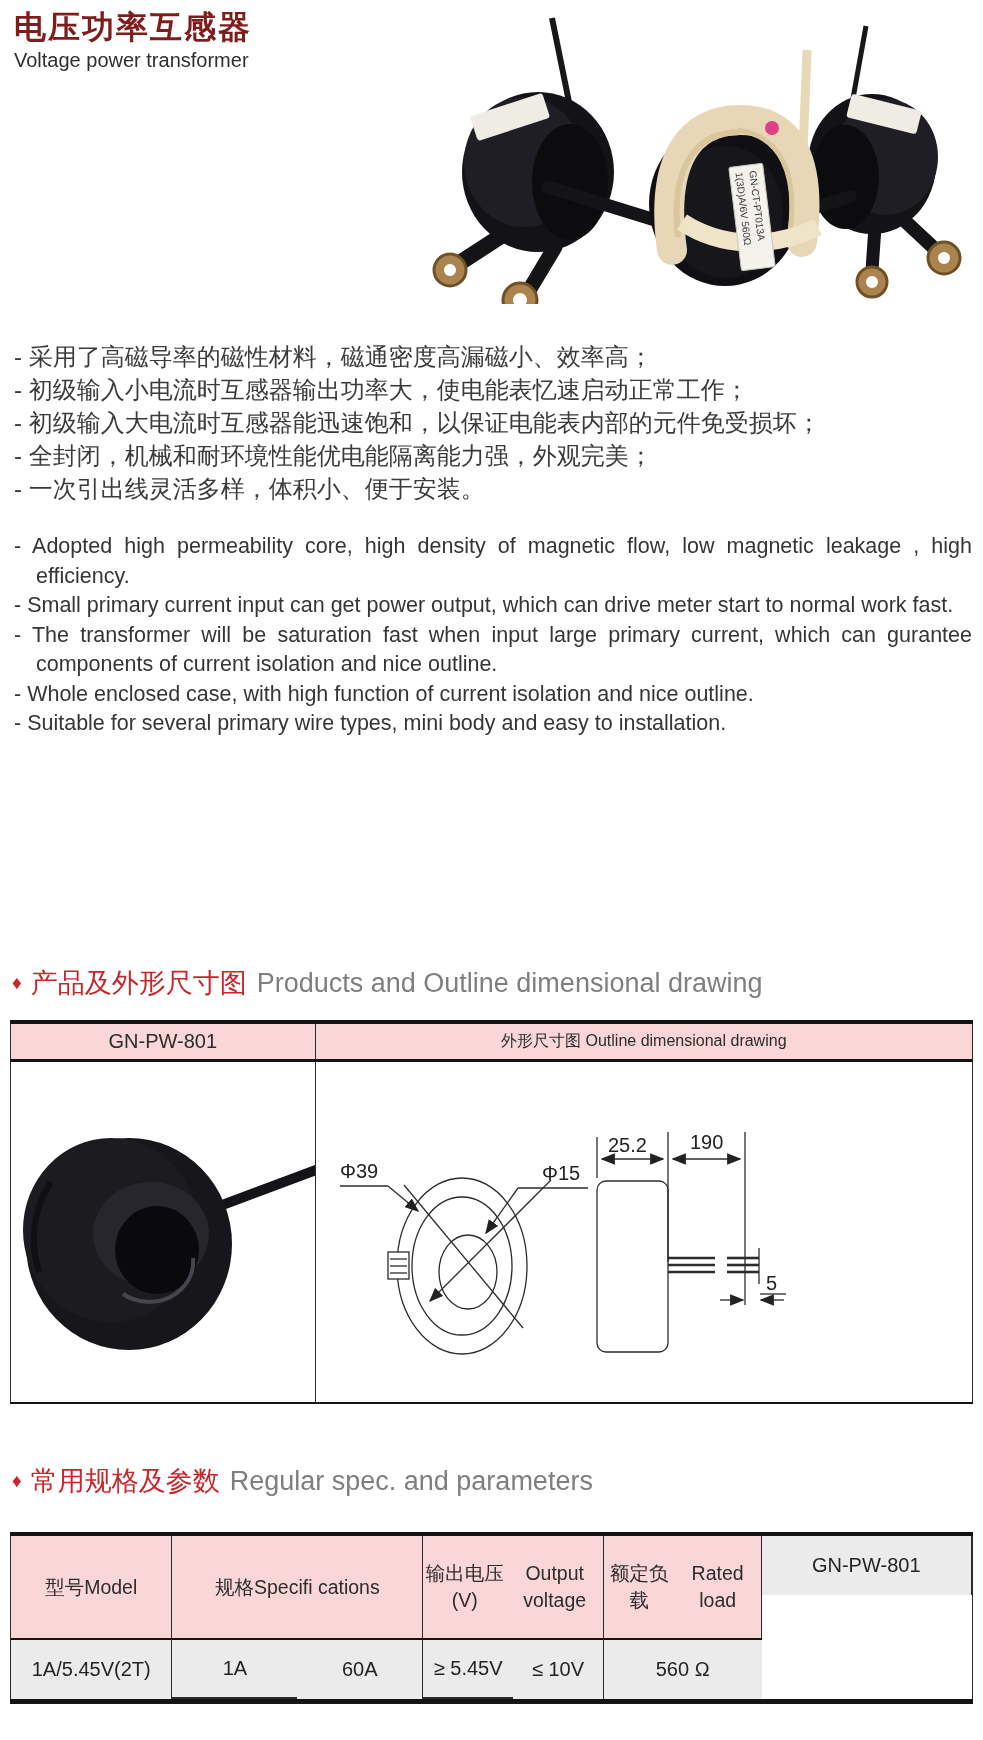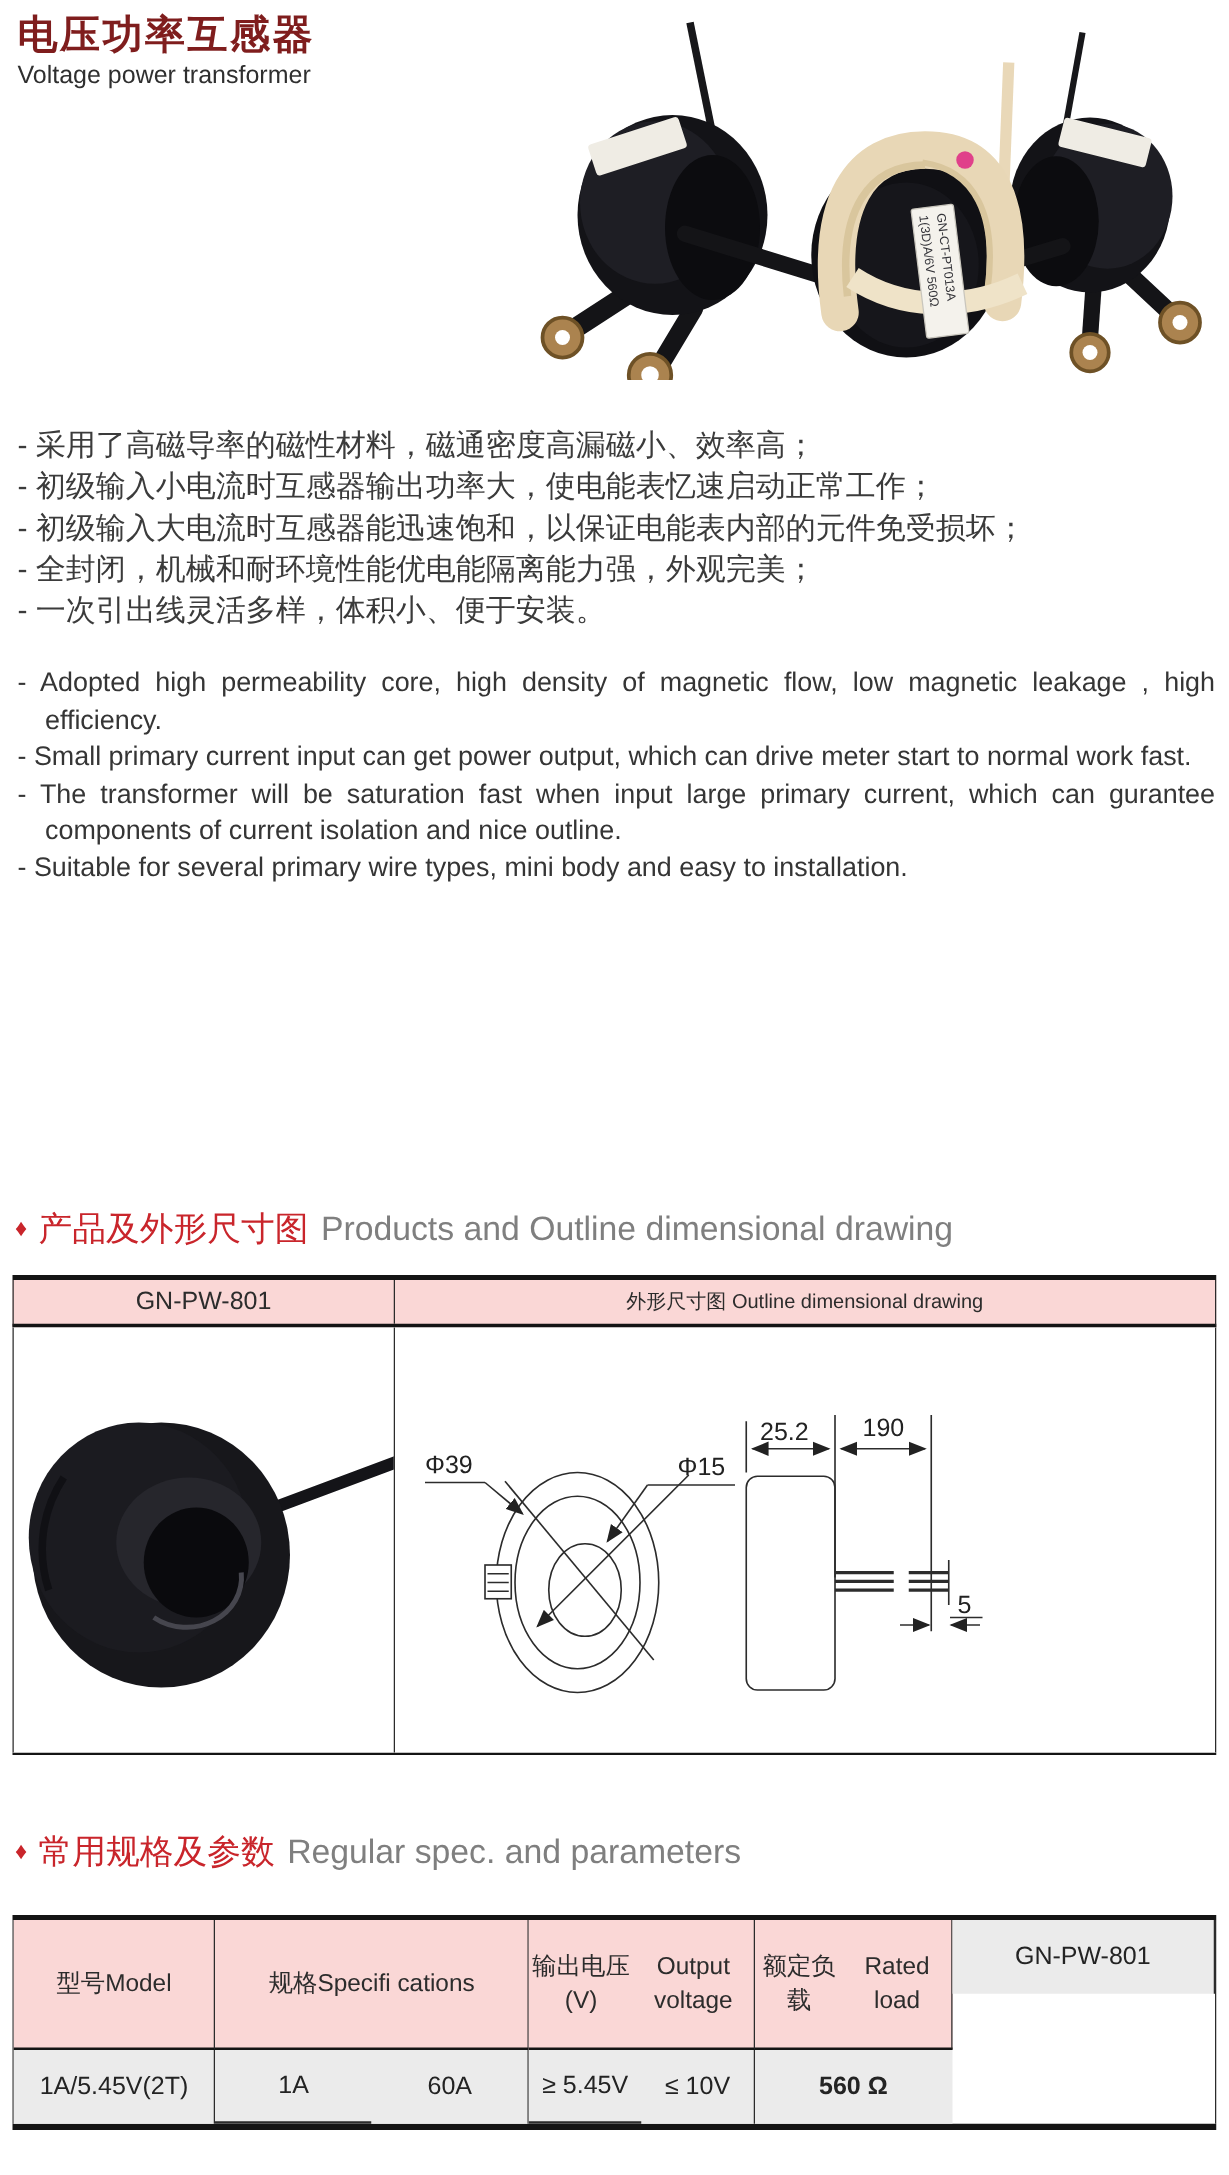--- a/index.html
+++ b/index.html
@@ -42,21 +42,21 @@
   .ot-body .cell-drawing { flex:1; position:relative; overflow:hidden; }
 
   
   .spec-table { position:absolute; left:10px; top:1532px; width:963px;
     border-top:4px solid #141414; border-bottom:5px solid #141414; }
   .spec-grid { display:grid; grid-template-columns:16.8% 26.1% 18.8% 16.4% 21.9%;
     border-left:1px solid #2b2b2b; border-right:1px solid #2b2b2b; }
   .spec-grid .hcell { background:#fad7d6; height:104px; border-right:1px solid #2b2b2b; border-bottom:2px solid #141414;
     display:flex; flex-direction:row; align-items:center; justify-content:center; text-align:center;
     font-size:19.5px; color:#2c2c2c; line-height:27px; }
-  .spec-grid .hcell:last-child, .spec-grid .dcell:last-child { border-right:none;font-weight:bold; }
+  .spec-grid .hcell:last-child, .spec-grid .dcell:last-child { border-right:none; }
   .spec-grid .dcell { background:#ebebeb; height:59px; border-right:1px solid #2b2b2b;
     display:flex; align-items:center; justify-content:center; font-size:20px; color:#232323; }
   .spec-grid .dcell.split { padding:0; align-items:stretch; }
   .spec-grid .dcell.split .sub { flex:1; display:flex; align-items:center; justify-content:center; }
   .spec-grid .dcell.split .sub.top { border-bottom:2px solid #2b2b2b; }
 
   svg text { font-family:"Liberation Sans", sans-serif; }
 </style>
 </head>
 <body>
@@ -134,20 +134,21 @@
     <li>- 初级输入小电流时互感器输出功率大，使电能表忆速启动正常工作；</li>
     <li>- 初级输入大电流时互感器能迅速饱和，以保证电能表内部的元件免受损坏；</li>
     <li>- 全封闭，机械和耐环境性能优电能隔离能力强，外观完美；</li>
     <li>- 一次引出线灵活多样，体积小、便于安装。</li>
   </ul>
 
   <ul class="features features-en">
     <li>- Adopted high permeability core, high density of magnetic flow, low magnetic leakage , high efficiency.</li>
     <li>- Small primary current input can get power output, which can drive meter start to normal work fast.</li>
     <li>- The transformer will be saturation fast when input large primary current, which can gurantee components of current isolation and nice outline.</li>
+    <li>- Whole enclosed case, with high function of current isolation and nice outline.</li>
     <li>- Suitable for several primary wire types, mini body and easy to installation.</li>
   </ul>
 
   <div class="section-heading" id="section-products">
     <span class="diamond">♦</span><span class="zh">产品及外形尺寸图</span><span class="en">Products and Outline dimensional drawing</span>
   </div>
 
   <div class="outline-table">
     <div class="ot-header">
       <div class="c1">GN-PW-801</div>

